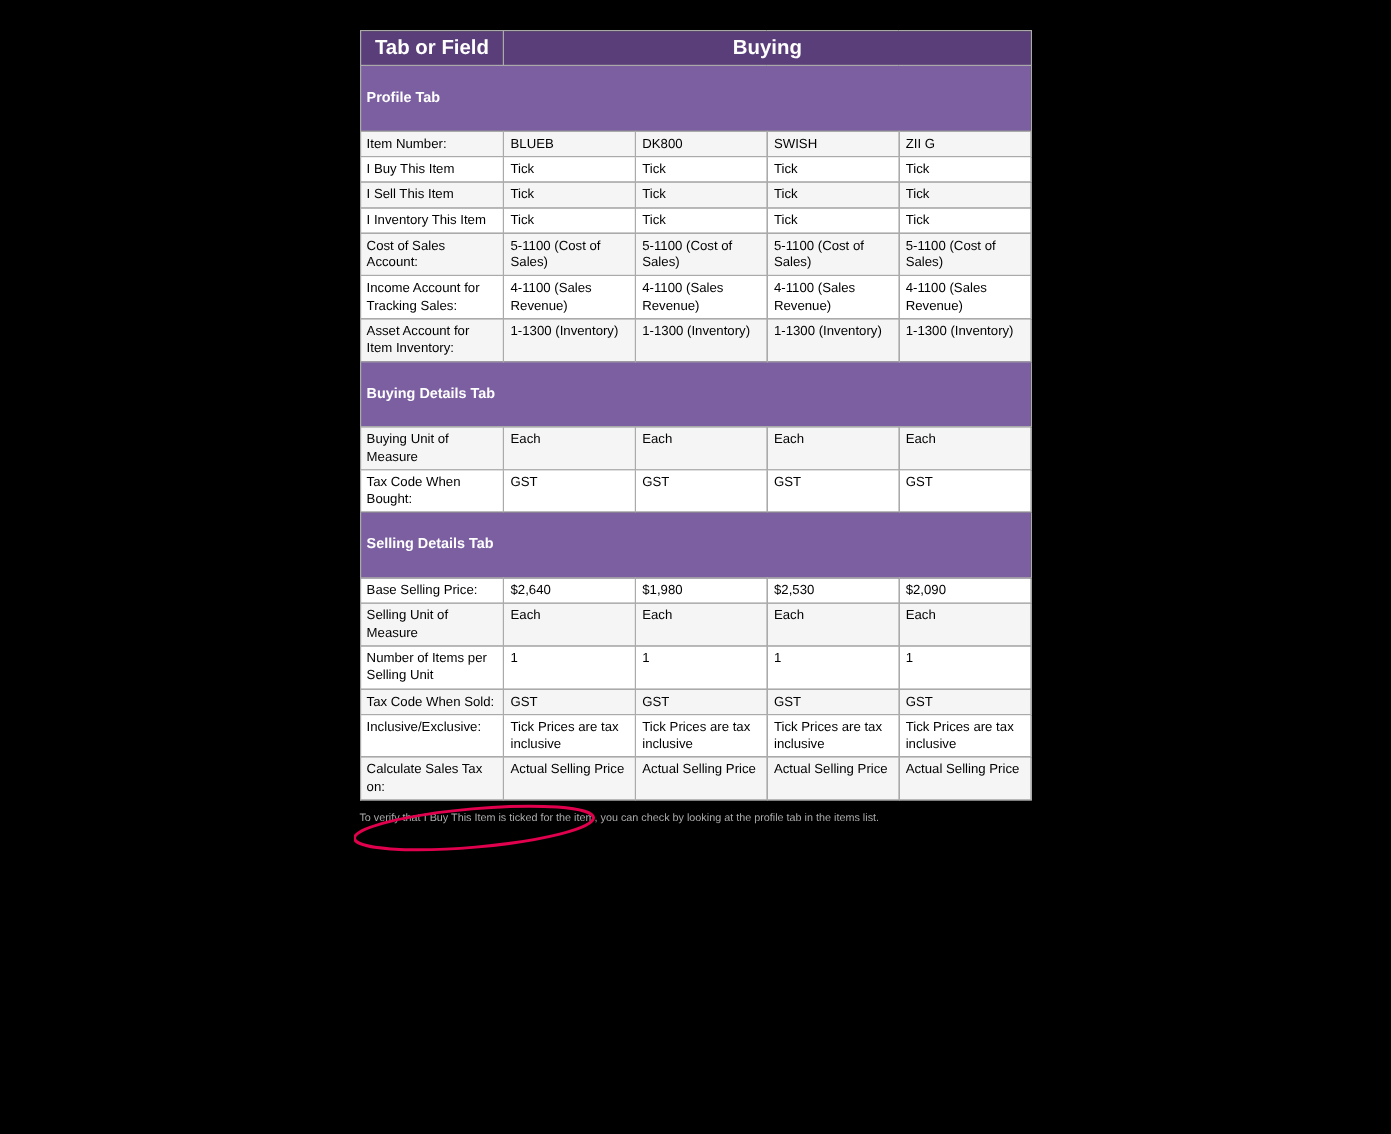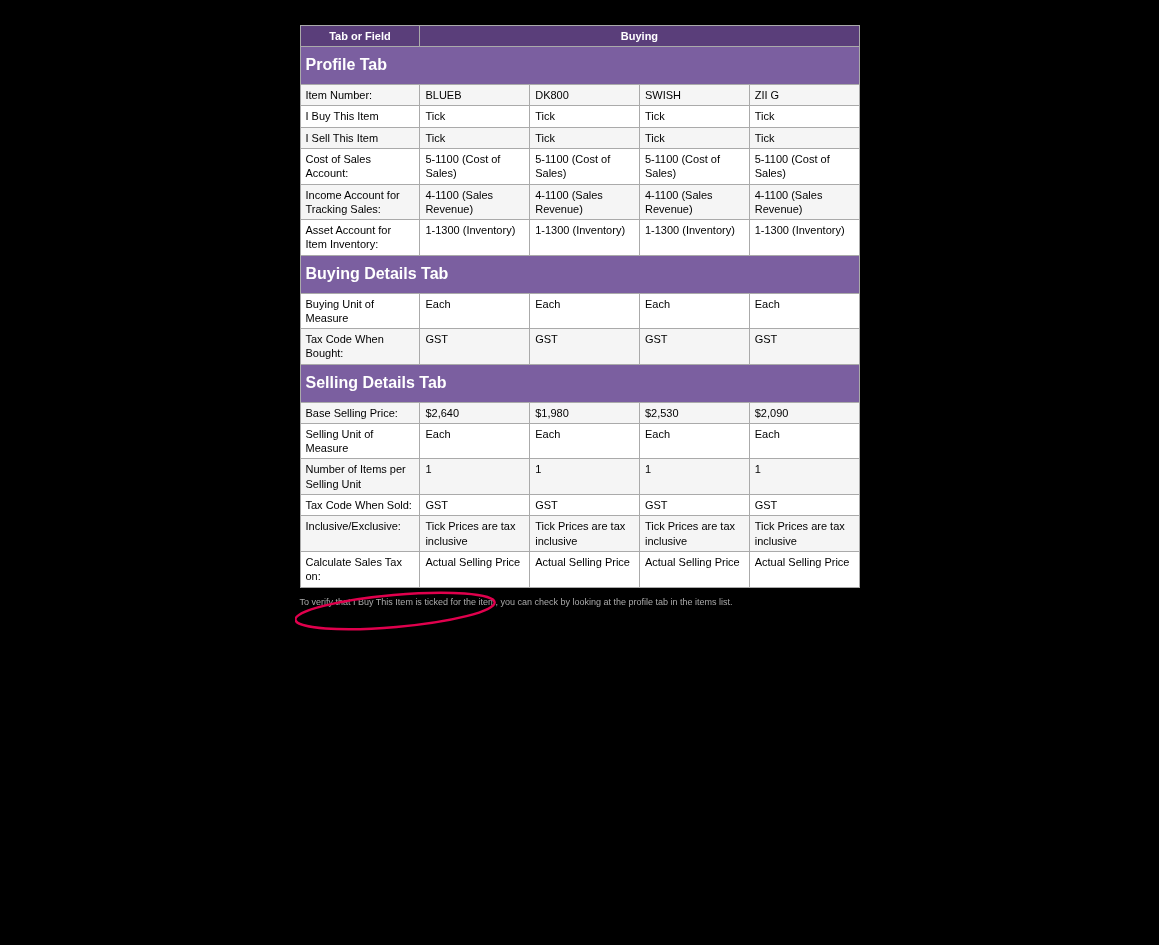--- a/index.html
+++ b/index.html
@@ -34,28 +34,28 @@
       padding: 3px 5px;
       vertical-align: top;
       color: #000;
       font-size: 11px;
       line-height: 1.3;
     }
     .header-row th {
       background: #5a3e7a;
       color: #fff;
       font-weight: bold;
-      font-size: 11px;
+      font-size: 17px;
     }
     .section-header td {
       background: #7b5fa0;
       color: #fff;
       font-weight: bold;
-      font-size: 16px;
-      padding: 8px 5px;
+      font-size: 12px;
+      padding: 19px 5px;
     }
     .data-row td {
       background: #fff;
     }
     .data-row:nth-child(even) td {
       background: #f5f5f5;
     }
     .col-field { width: 120px; }
     .col-detail { width: 110px; }
     .annotation-text {
@@ -96,20 +96,27 @@
             <td class="col-detail">Tick</td>
           </tr>
           <tr class="data-row">
             <td class="col-field">I Sell This Item</td>
             <td class="col-detail">Tick</td>
             <td class="col-detail">Tick</td>
             <td class="col-detail">Tick</td>
             <td class="col-detail">Tick</td>
           </tr>
           <tr class="data-row">
+            <td class="col-field">I Inventory This Item</td>
+            <td class="col-detail">Tick</td>
+            <td class="col-detail">Tick</td>
+            <td class="col-detail">Tick</td>
+            <td class="col-detail">Tick</td>
+          </tr>
+          <tr class="data-row">
             <td class="col-field">Cost of Sales Account:</td>
             <td class="col-detail">5-1100 (Cost of Sales)</td>
             <td class="col-detail">5-1100 (Cost of Sales)</td>
             <td class="col-detail">5-1100 (Cost of Sales)</td>
             <td class="col-detail">5-1100 (Cost of Sales)</td>
           </tr>
           <tr class="data-row">
             <td class="col-field">Income Account for Tracking Sales:</td>
             <td class="col-detail">4-1100 (Sales Revenue)</td>
             <td class="col-detail">4-1100 (Sales Revenue)</td>

